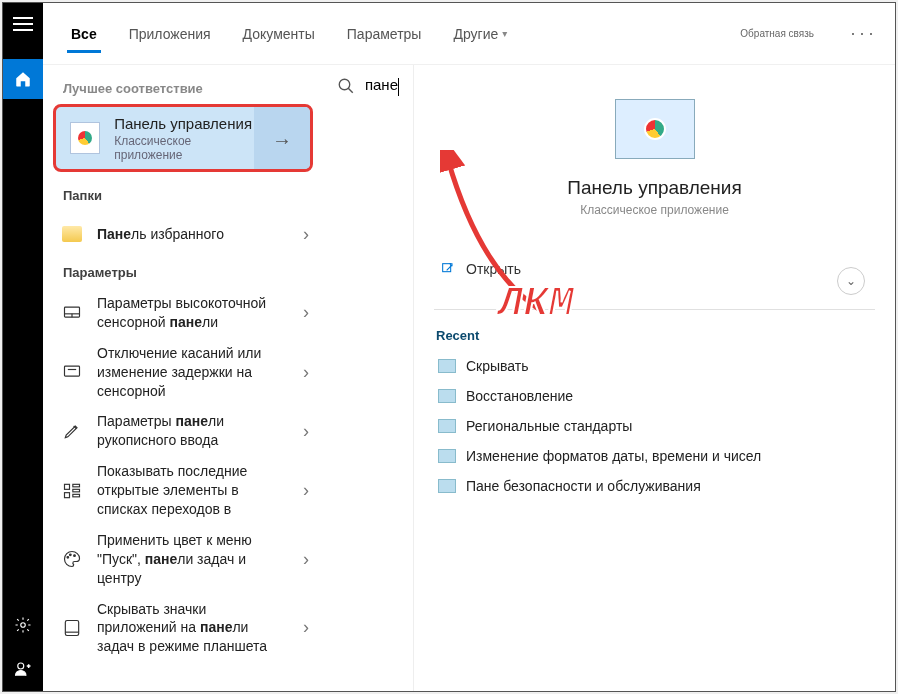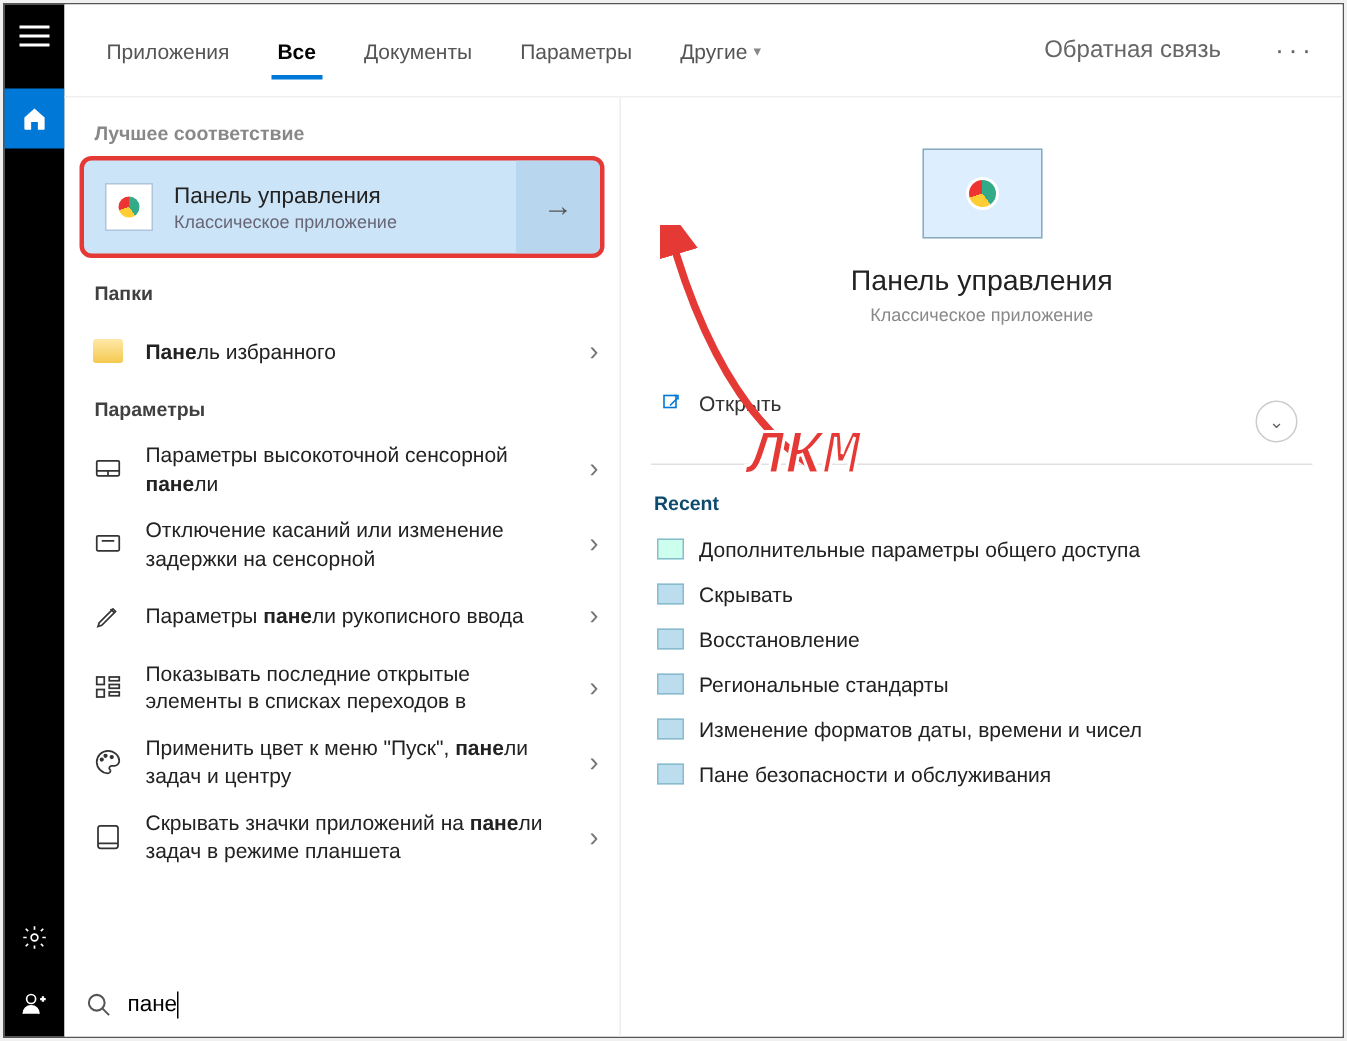--- a/index.html
+++ b/index.html
@@ -20,26 +20,26 @@
 
 .main { flex: 1; display: flex; flex-direction: column; background: #fff; }
 
 
 .tabs { height: 62px; display: flex; align-items: center; padding: 0 0 0 12px; border-bottom: 1px solid #f0f0f0; }
 .tab { padding: 0 16px; height: 62px; display: flex; align-items: center; font-size: 14px; color: #555; cursor: pointer; position: relative; }
 .tab.active { color: #000; font-weight: 600; }
 .tab.active::after { content: ''; position: absolute; left: 12px; right: 12px; bottom: 12px; height: 3px; background: #0078d7; }
 .tab .chev { margin-left: 4px; font-size: 10px; color: #888; }
 .tabs-spacer { flex: 1; }
-.feedback { font-size: 16px; color: #666; padding: 0 18px; cursor: pointer; }
+.feedback { font-size: 10px; color: #666; padding: 0 18px; cursor: pointer; }
 .more-dots { font-size: 18px; color: #666; padding: 0 18px; letter-spacing: 3px; cursor: pointer; }
 
 
 .content { flex: 1; display: flex; }
-.results { width: 370px; display: flex; flex-direction: column; overflow: hidden; }
+.results { width: 370px; display: flex; flex-direction: row; overflow: hidden; }
 .details { flex: 1; border-left: 1px solid #eee; padding: 10px 20px 0 20px; display: flex; flex-direction: column; }
 
 
 .results-scroll { flex: 1; overflow-y: hidden; padding-top: 8px; position: relative; }
 .section-h { font-size: 13px; font-weight: 600; color: #404040; padding: 8px 18px 8px 20px; }
 .sec-best { color: #888; }
 
 .best-match { margin: 0 10px 8px 10px; border: 3px solid #e53935; border-radius: 8px; display: flex; background: #cce4f7; height: 68px; align-items: center; overflow: hidden; }
 .best-left { flex: 1; display: flex; align-items: center; padding-left: 14px; gap: 14px; }
 .best-icon { width: 32px; height: 32px; background: #fff; border: 1px solid #b0c4de; display: flex; align-items: center; justify-content: center; font-size: 14px; }
@@ -110,22 +110,22 @@
           <circle cx="9" cy="8" r="4"></circle>
           <path d="M2 21c0-4 3-7 7-7s7 3 7 7" fill="#fff"></path>
           <path d="M17 8h5M19.5 5.5v5" stroke="#fff" stroke-width="2"></path>
         </svg>
     </div>
   </div>
 
   <div class="main">
 
     <div class="tabs">
+      <div class="tab active">Все</div>
       <div class="tab">Приложения</div>
-      <div class="tab active">Все</div>
       <div class="tab">Документы</div>
       <div class="tab">Параметры</div>
       <div class="tab">
           <span>Другие</span>
           <span class="chev">▾</span>
         </div>
       <div class="tabs-spacer"></div>
       <div class="feedback">Обратная связь</div>
       <div class="more-dots">···</div>
     </div>
@@ -258,24 +258,20 @@
                 <path d="M10 14l8-8M14 4h4v4"></path>
               </svg>
             <span>Открыть</span>
           </div>
           <div class="expand-circle">⌄</div>
         </div>
 
         <div class="divider"></div>
         <div class="recent-h">Recent</div>
 
-        <div class="recent-row">
-            <div class="ric" style="background:#cfe;"></div>
-            <span>Дополнительные параметры общего доступа</span>
-          </div>
         <div class="recent-row">
             <div class="ric"></div>
             <span>Скрывать</span>
           </div>
         <div class="recent-row">
             <div class="ric"></div>
             <span>Восстановление</span>
           </div>
         <div class="recent-row">
             <div class="ric"></div>

